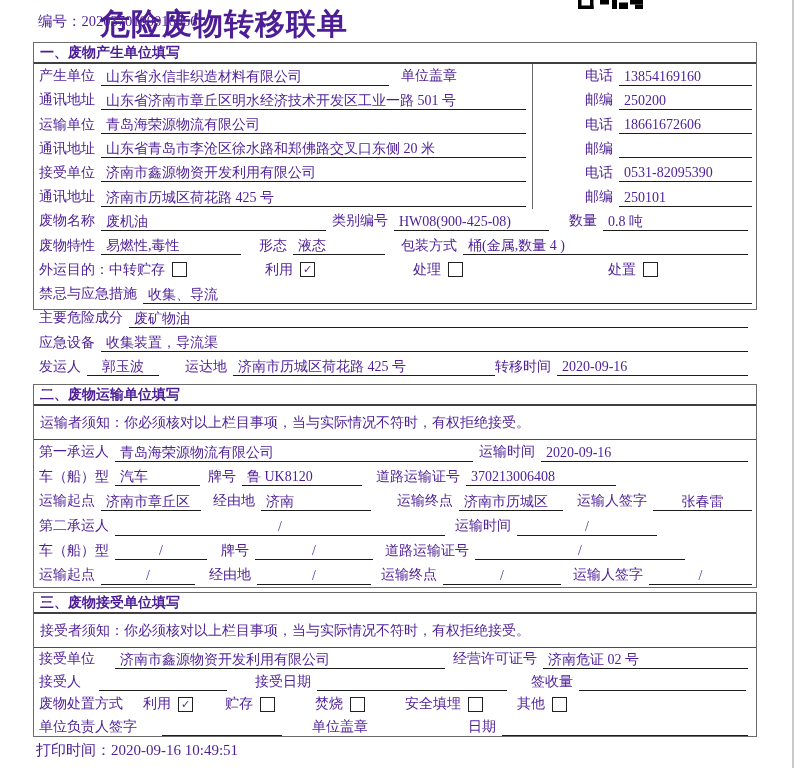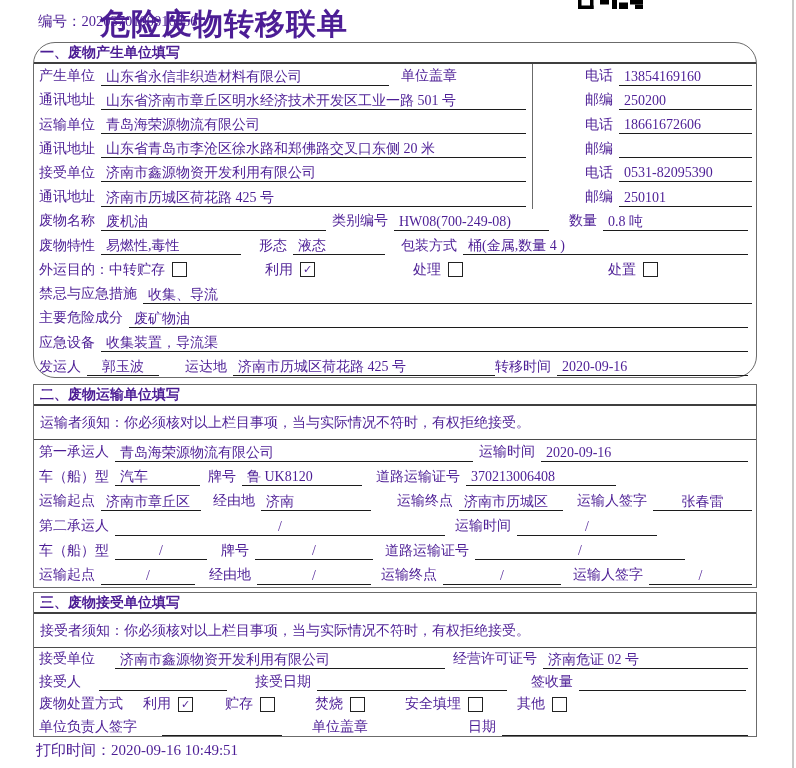--- a/index.html
+++ b/index.html
@@ -4,21 +4,21 @@
 <style>
   html,body{margin:0;padding:0;background:#fff;}
   .page{position:relative;width:796px;height:768px;background:#ffffff;overflow:hidden;
         font-family:"Liberation Serif","DejaVu Serif",serif;color:#4c1d95;font-size:14px;}
   .page-edge{position:absolute;top:0;left:792px;width:2px;height:768px;background:#c9c9c9;}
   .qr{position:absolute;top:0;left:578px;}
   .serial{position:absolute;top:12px;left:38px;font-size:14.5px;white-space:nowrap;}
   .title{position:absolute;top:4px;left:100px;width:696px;text-align:left;
          font-family:"Liberation Sans","DejaVu Sans",sans-serif;font-size:30px;font-weight:bold;letter-spacing:1px;}
   .box{position:absolute;left:33px;width:724px;border:1.5px solid #6b6b6b;box-sizing:border-box;background:#fff;}
-  .s1{top:42px;height:336px;border-radius:22px;}
+  .s1{top:42px;height:268px;}
   .s2{top:384px;height:204px;}
   .s3{top:592px;height:145px;}
   .sec-title{height:21px;display:flex;align-items:center;padding-left:6px;
              font-family:"Liberation Sans","DejaVu Sans",sans-serif;font-weight:bold;font-size:14px;
              border-bottom:2px solid #3f3f3f;box-sizing:border-box;}
   .notice{height:34px;display:flex;align-items:center;padding-left:6px;
           border-bottom:1.5px solid #4a4a4a;box-sizing:border-box;white-space:nowrap;}
   .row{display:flex;align-items:center;padding-left:5px;box-sizing:border-box;}
   .s1 .row{height:24.23px;}
   .s2 .row{height:24.6px;}
@@ -126,21 +126,21 @@
       <div class="cr">
         <span class="lbl" style="margin-left:12px">邮编</span>
         <span class="val fx" style="margin-right:4px">250101</span>
       </div>
     </div>
 
     <div class="row">
       <span class="lbl">废物名称</span>
       <span class="val" style="width:225px">废机油</span>
       <span class="lbl" style="margin-left:6px">类别编号</span>
-      <span class="val" style="width:155px">HW08(700-249-08)</span>
+      <span class="val" style="width:155px">HW08(900-425-08)</span>
       <span class="lbl" style="margin-left:20px">数量</span>
       <span class="val fx" style="margin-right:8px">0.8 吨</span>
     </div>
 
     <div class="row">
       <span class="lbl">废物特性</span>
       <span class="val" style="width:140px">易燃性,毒性</span>
       <span class="lbl" style="margin-left:18px">形态</span>
       <span class="val" style="width:92px">液态</span>
       <span class="lbl" style="margin-left:16px">包装方式</span>

